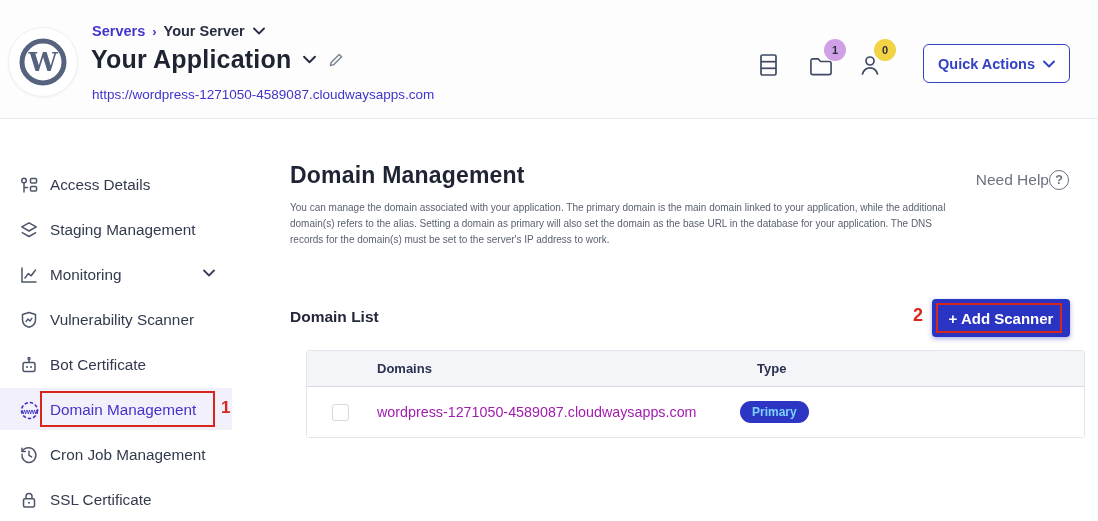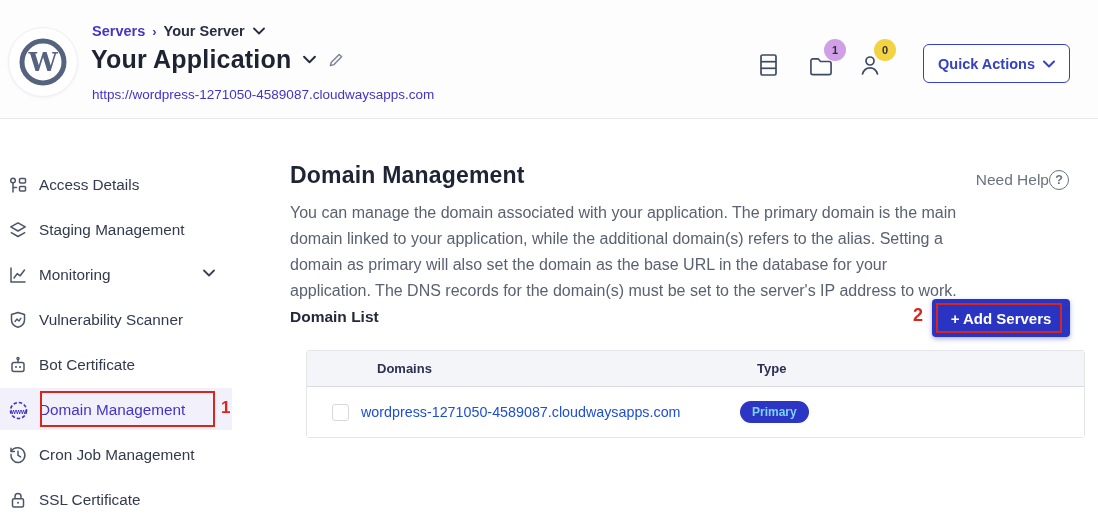--- a/index.html
+++ b/index.html
@@ -31,42 +31,42 @@
   .badge.purple { background:#cfa0e6; }
   .badge.yellow { background:#f2d344; }
   .quick-actions { margin-left:14px; height:39px; padding:0 14px; background:#fff;
     border:1.6px solid #3442c4; border-radius:6px; color:#3442c4; font-size:14.5px; font-weight:600;
     display:flex; align-items:center; gap:8px; cursor:pointer; font-family:inherit; }
 
   
   .sidebar { position:absolute; left:0; top:119px; width:290px; height:402px; background:#fff; }
   .side-list { list-style:none; padding-top:43px; }
   .side-item { position:relative; height:45px; display:flex; align-items:center;
-    padding-left:8px; cursor:pointer; color:#323a4d; font-size:15.3px; font-weight:500; }
+    padding-left:19px; cursor:pointer; color:#323a4d; font-size:15.3px; font-weight:500; }
   .side-item .s-icon { width:20px; height:20px; margin-right:11px; color:#4c5568; flex:0 0 auto; }
   .side-item.active { color:#4133cb; }
   .side-item.active .s-icon { color:#3b2fc6; }
   .active-bg { position:absolute; left:0; top:1px; width:232px; height:42px;
     background:#f2f0fa; z-index:-1; }
   .side-item { z-index:0; }
   .side-chevron { position:absolute; left:203px; top:17px; color:#39415a; }
   .ann-box-side { position:absolute; left:40px; top:4px; width:175px; height:36px;
     border:2px solid #d8261d; }
   .ann-num-side { position:absolute; left:221px; top:11px; color:#d8261d;
     font-size:17px; font-weight:600; }
 
   
   .main-title { position:absolute; left:290px; top:162px; font-size:23px; font-weight:700;
     color:#1e2433; letter-spacing:.2px; }
   .need-help { position:absolute; right:29px; top:170px; display:flex; align-items:center;
     color:#6a7280; font-size:15.5px; cursor:pointer; }
   .q-circle { width:20px; height:20px; border:1.7px solid #6a7280; border-radius:50%;
     display:flex; align-items:center; justify-content:center; font-size:12.5px; font-weight:700; }
-  .main-desc { position:absolute; left:290px; top:200px; width:672px; font-size:16px;
-    line-height:26px; color:#5a6170; }
+  .main-desc { position:absolute; left:290px; top:200px; width:672px; font-size:10px;
+    line-height:16px; color:#5a6170; }
   .domain-list-title { position:absolute; left:290px; top:308px; font-size:15.5px;
     font-weight:700; color:#23283a; }
   .add-domain-btn { position:absolute; left:932px; top:299px; width:138px; height:38px;
     background:#2a34c2; color:#fff; border:none; border-radius:4px; font-size:15px;
     font-weight:600; cursor:pointer; font-family:inherit;
     box-shadow:0 2px 5px rgba(42,52,194,.4); }
   .ann-box-btn { position:absolute; left:936px; top:303px; width:126px; height:30px;
     border:2px solid #d8261d; pointer-events:none; }
   .ann-num-btn { position:absolute; left:913px; top:305px; color:#d8261d;
     font-size:18px; font-weight:600; }
@@ -75,21 +75,21 @@
   .domain-table { position:absolute; left:306px; top:350px; width:779px;
     border:1px solid #e3e5ea; border-radius:3px; background:#fff; }
   .t-head { position:relative; height:36px; background:#f4f5f8;
     border-bottom:1px solid #d9dbe1; display:flex; align-items:center;
     font-size:13px; font-weight:700; color:#2b3150; }
   .th-domains { margin-left:70px; }
   .th-type { position:absolute; left:450px; }
   .t-row { position:relative; height:50px; display:flex; align-items:center; background:#fff; }
   .checkbox { width:17px; height:17px; margin-left:25px; border:1px solid #d6d8de;
     border-radius:3px; background:#fff; cursor:pointer; flex:0 0 auto; }
-  .cell-domain { margin-left:12px; font-size:14.3px; color:#1d4ed8; }
+  .cell-domain { margin-left:28px; font-size:14.3px; color:#a21caf; }
   .type-badge { position:absolute; left:433px; background:#2c35c4; color:#7dd3fc;
     font-size:12px; font-weight:700; padding:4px 12px; border-radius:11px; }
 
   svg { display:block; }
 </style>
 </head>
 <body>
 
 <div class="page">
 
@@ -260,21 +260,21 @@
 
   <div class="need-help">
     <span>Need Help</span>
     <span class="q-circle">?</span>
   </div>
 
   <p class="main-desc">You can manage the domain associated with your application. The primary domain is the main domain linked to your application, while the additional domain(s) refers to the alias. Setting a domain as primary will also set the domain as the base URL in the database for your application. The DNS records for the domain(s) must be set to the server's IP address to work.</p>
 
   <h2 class="domain-list-title">Domain List</h2>
 
-  <button class="add-domain-btn">+ Add Servers</button>
+  <button class="add-domain-btn">+ Add Scanner</button>
   <span class="ann-box-btn"></span>
   <span class="ann-num-btn">2</span>
 
   <div class="domain-table">
     <div class="t-head">
       <span class="th-domains">Domains</span>
       <span class="th-type">Type</span>
     </div>
     <div class="t-row">
       <span class="checkbox"></span>

